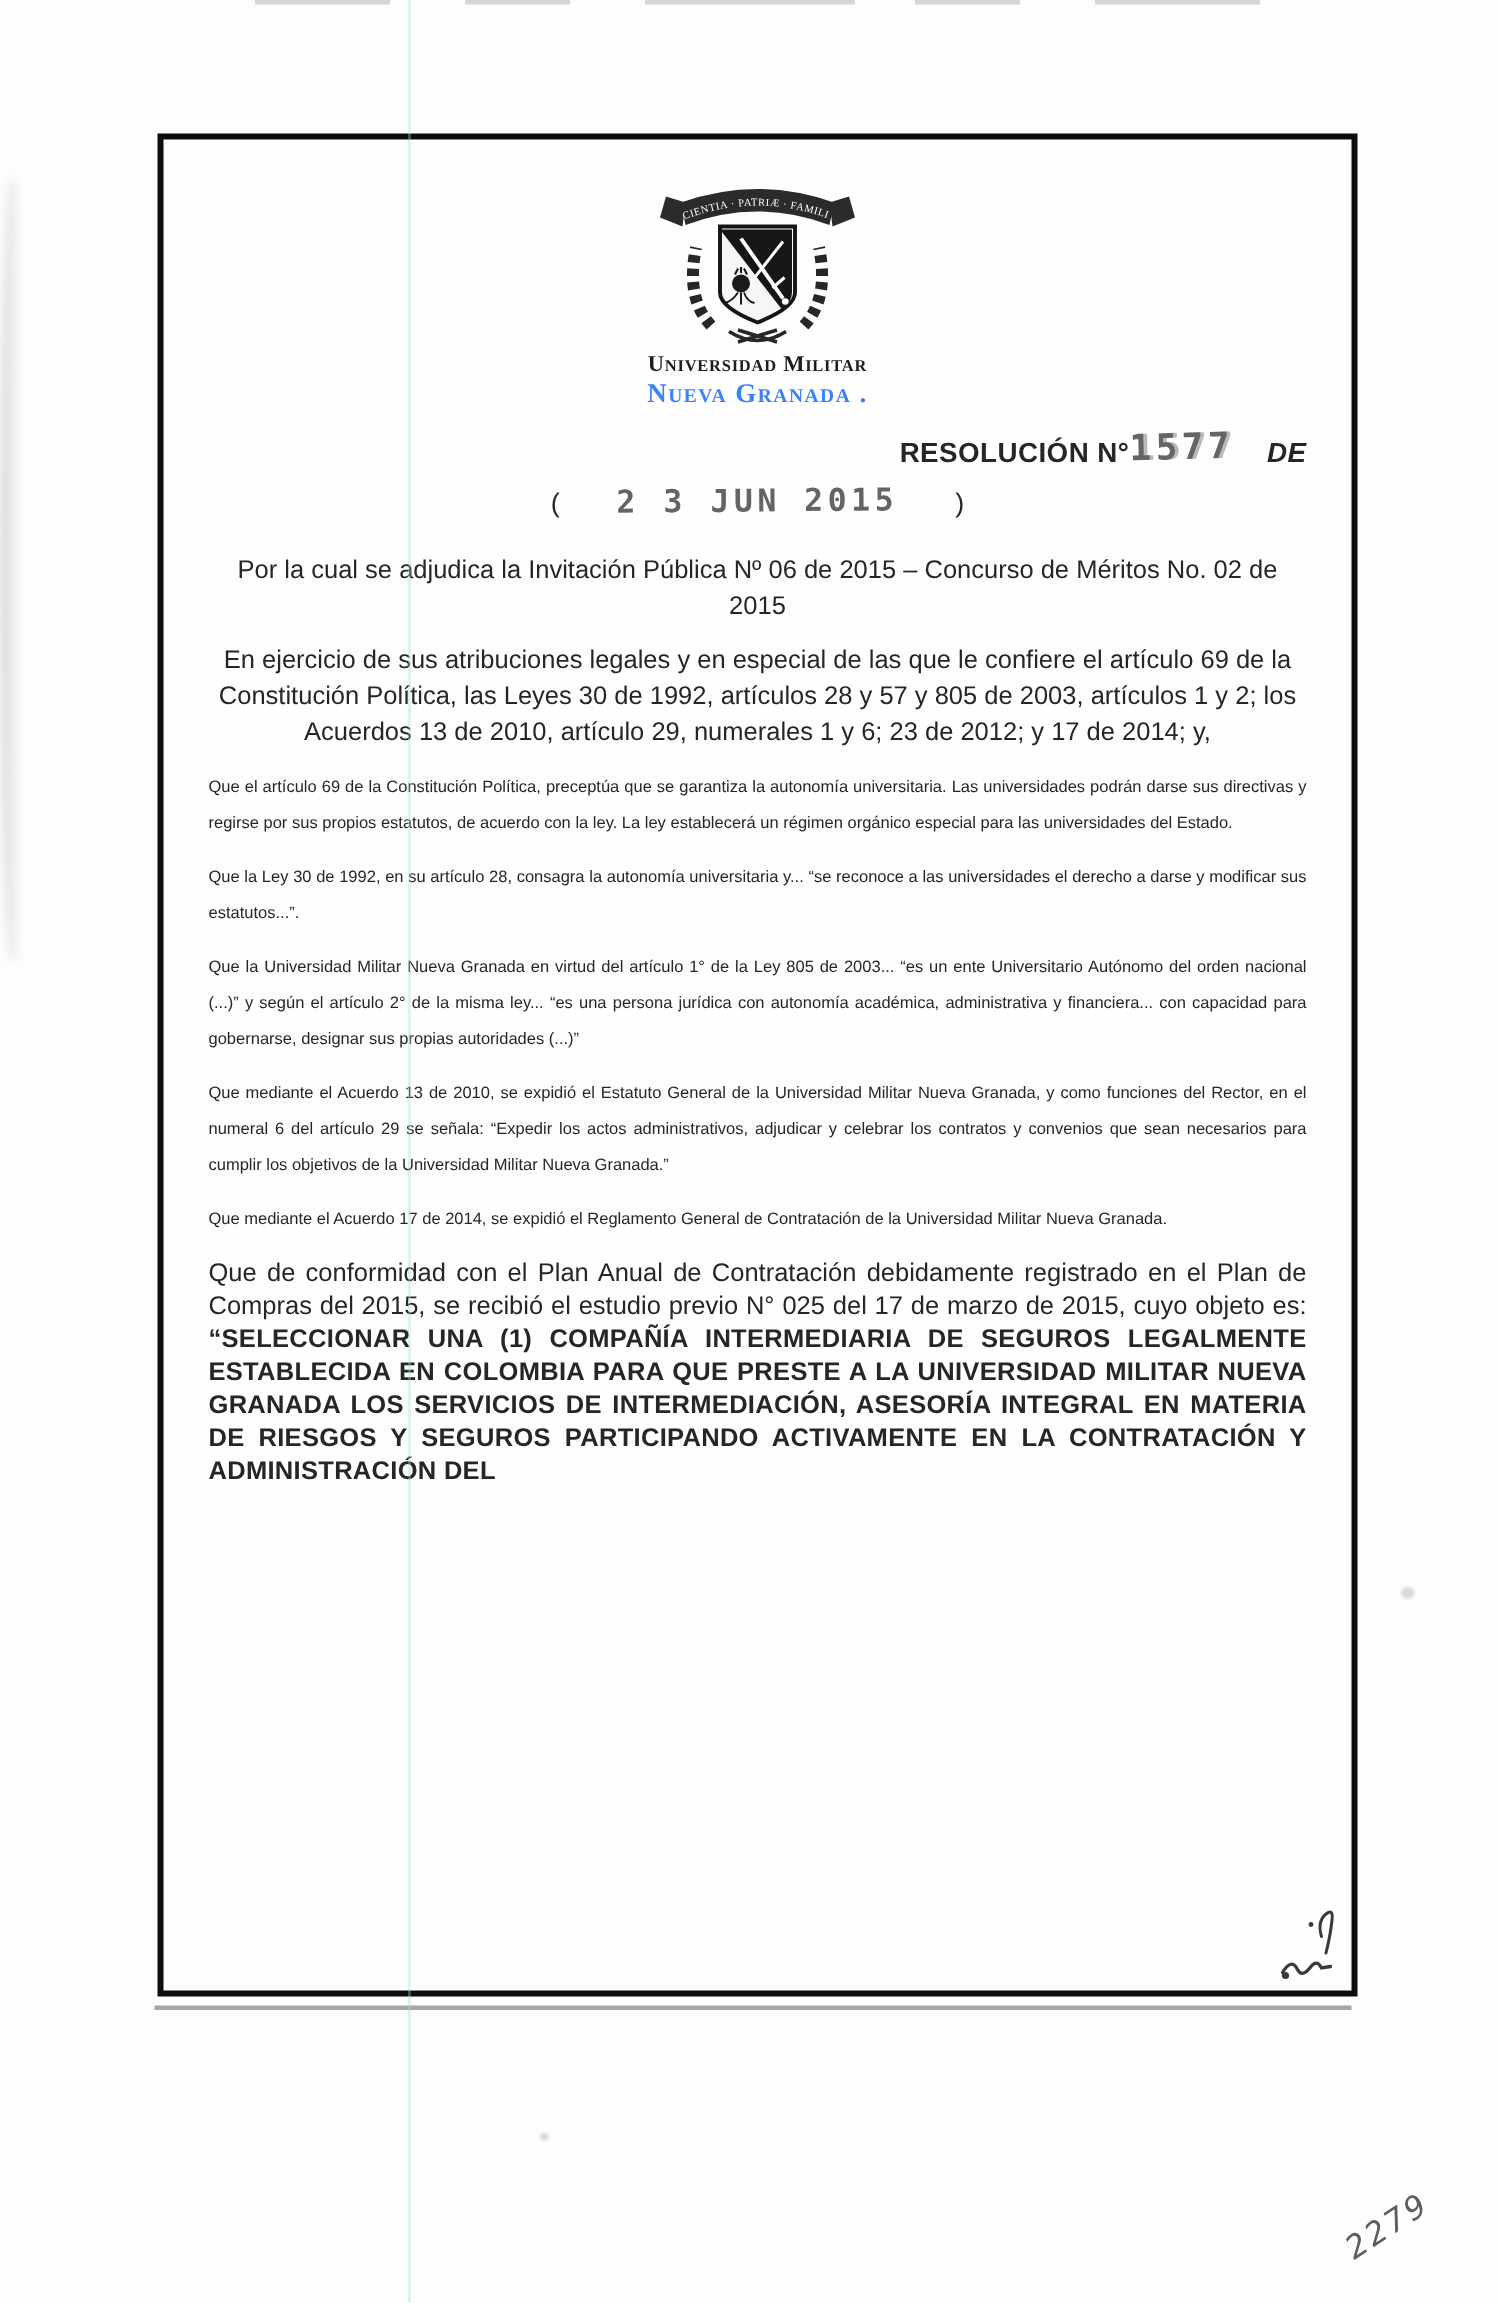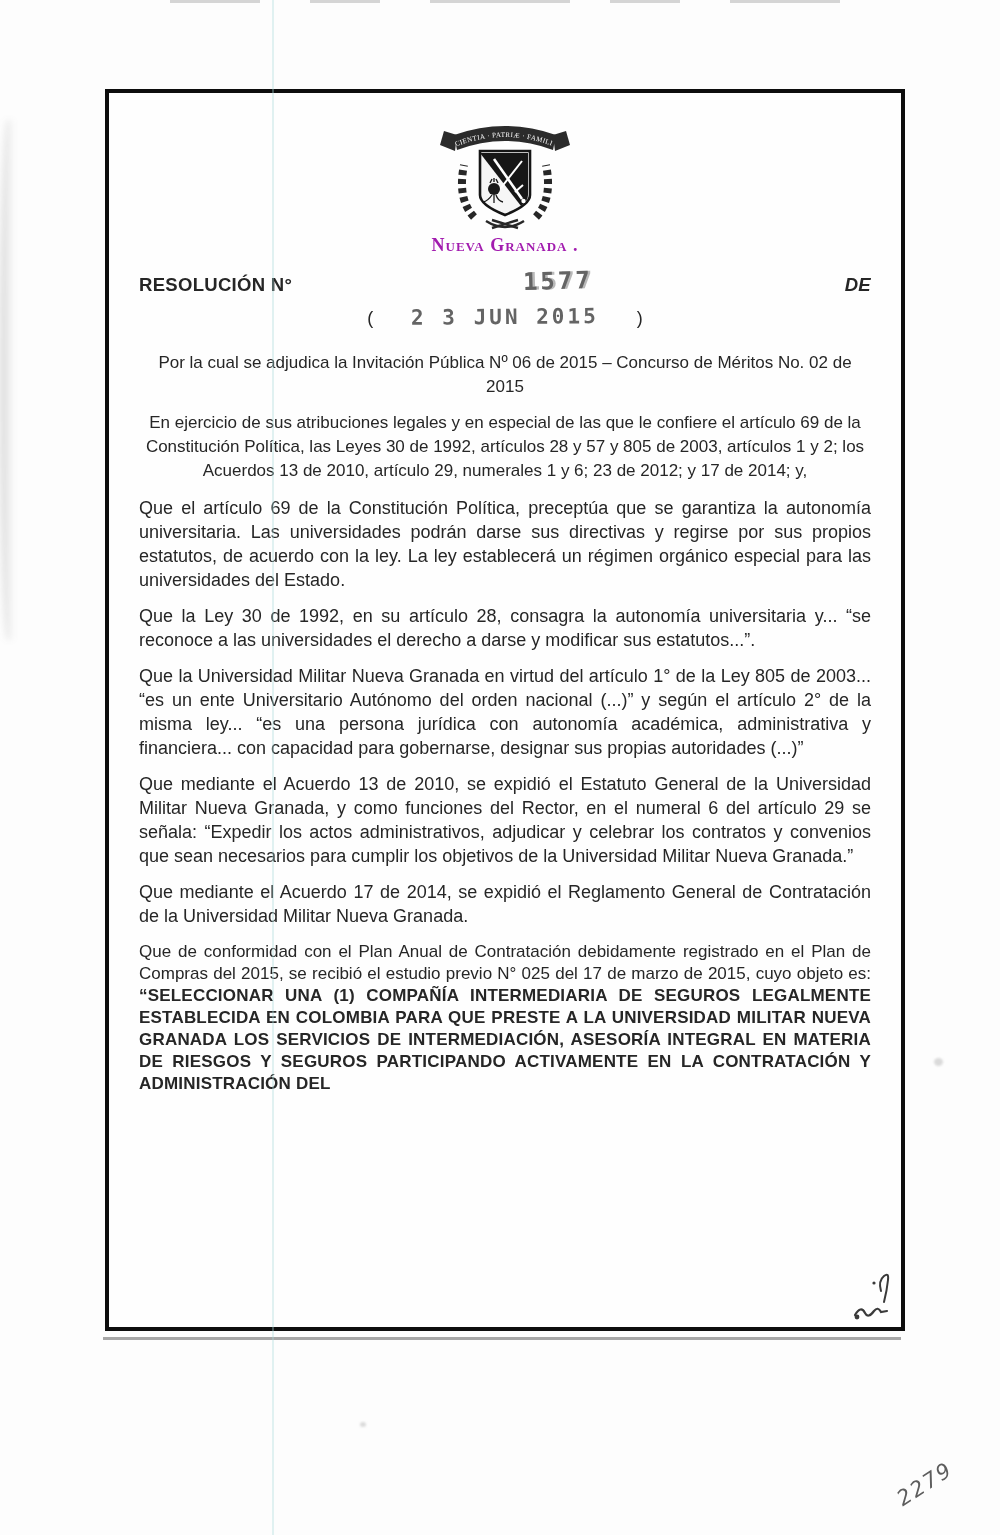--- a/index.html
+++ b/index.html
@@ -33,41 +33,41 @@
     position:absolute;left:103px;top:1337px;width:798px;height:3px;
     background:rgba(60,60,60,.45);filter:blur(.5px);
   }
   .doc-inner{padding:0 30px;}
   
   .logo-block{margin-top:20px;text-align:center;}
   .crest{display:block;margin:0 auto;}
   .org1{font-family:"Liberation Serif", serif;font-variant:small-caps;font-weight:600;
         font-size:15px;letter-spacing:.5px;color:#1d1d1d;line-height:17px;}
   .org2{font-family:"Liberation Serif", serif;font-variant:small-caps;font-weight:600;
-        font-size:18px;letter-spacing:1px;color:#a21caf;line-height:20px;}
+        font-size:18px;letter-spacing:1px;color:#3b82f6;line-height:20px;}
   
-  .res-line{margin-top:14px;display:flex;justify-content:space-between;align-items:baseline;gap:10px;
+  .res-line{margin-top:14px;display:flex;justify-content:flex-end;align-items:baseline;
             font-weight:bold;font-size:18.5px;letter-spacing:.3px;height:28px;}
   .stamp{
     font-family:"DejaVu Sans Mono", monospace;font-weight:bold;color:#4f4f4f;
     letter-spacing:3px;opacity:.88;
   }
   .stamp-num{font-size:24px;transform:rotate(-1.5deg) translateY(-2px);
              text-shadow:2.5px 0 0 rgba(80,80,80,.45);}
   .de-label{margin-left:22px;font-style:italic;}
   .date-line{margin-top:8px;display:flex;justify-content:center;align-items:baseline;gap:38px;
              font-size:18px;height:28px;}
   .stamp-date{font-size:21px;transform:rotate(-.5deg);}
   
   .subject{margin-top:18px;text-align:center;font-size:17px;line-height:24px;}
   .rector{margin-top:13px;text-align:center;font-weight:bold;font-size:17.5px;line-height:24px;}
   .preamble{margin-top:12px;text-align:center;font-size:17px;line-height:24px;}
   .considerando{margin-top:28px;text-align:center;font-weight:bold;font-size:17.5px;
                 letter-spacing:.5px;line-height:24px;}
-  .para{margin-top:12px;text-align:justify;font-size:18px;line-height:24px;}
+  .para{margin-top:12px;text-align:justify;font-size:11px;line-height:24px;}
   .para.first{margin-top:13px;}
   .para-final{margin-top:13px;text-align:justify;font-size:17px;line-height:22px;}
   .para-final .bold-part{font-weight:bold;letter-spacing:.2px;}
   
   .initial-mark{position:absolute;left:738px;top:1172px;}
   .sheet-number{
     position:absolute;left:894px;top:1472px;
     font-family:"DejaVu Sans", sans-serif;font-style:italic;font-size:21px;color:#5d5d5d;
     transform:rotate(-33deg);letter-spacing:2px;
   }
@@ -112,20 +112,21 @@
           <circle cx="64" cy="76" r="6" fill="#1a1a1a"></circle>
           <path d="M60,70 L62,66 M64,69 L64,65 M68,70 L66,66" stroke="#1a1a1a" stroke-width="1.4" fill="none"></path>
           <path d="M62,82 Q58,88 53,89 M66,82 Q68,88 73,89 M64,82 L64,90" stroke="#1a1a1a" stroke-width="1.3" fill="none"></path>
         </g>
 
         <path d="M44,104 Q27,86 34,52" stroke="#272727" stroke-width="8" fill="none" stroke-dasharray="5 4"></path>
         <path d="M106,104 Q123,86 116,52" stroke="#272727" stroke-width="8" fill="none" stroke-dasharray="5 4"></path>
         <path d="M56,108 Q75,120 94,108" stroke="#272727" stroke-width="2.4" fill="none"></path>
         <path d="M62,115 L88,107 M62,107 L88,115" stroke="#272727" stroke-width="2.4"></path>
       </svg>
+      <div class="org1">Universidad Militar</div>
       <div class="org2">Nueva Granada .</div>
     </div>
 
     <div class="res-line">
       <span>RESOLUCIÓN N°</span>
       <span class="stamp stamp-num">1577</span>
       <span class="de-label">DE</span>
     </div>
 
     <div class="date-line">

